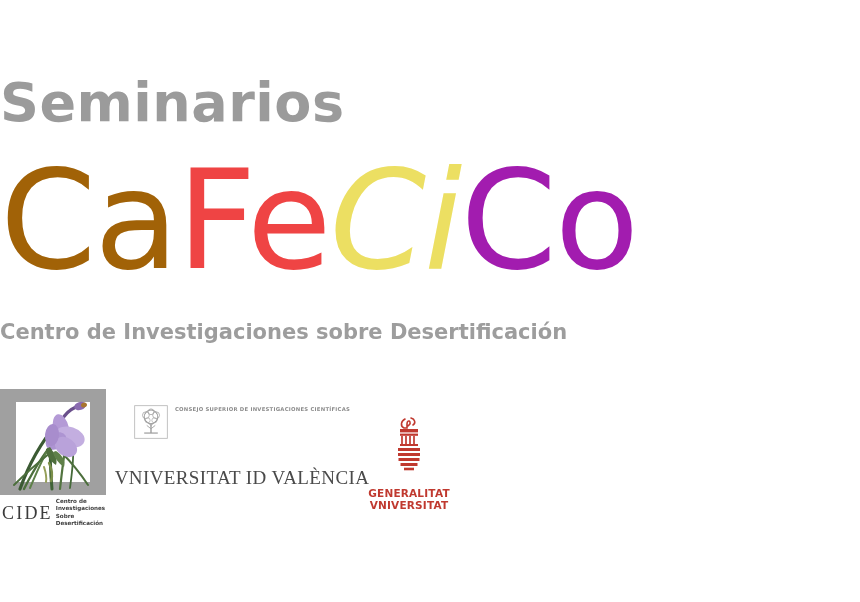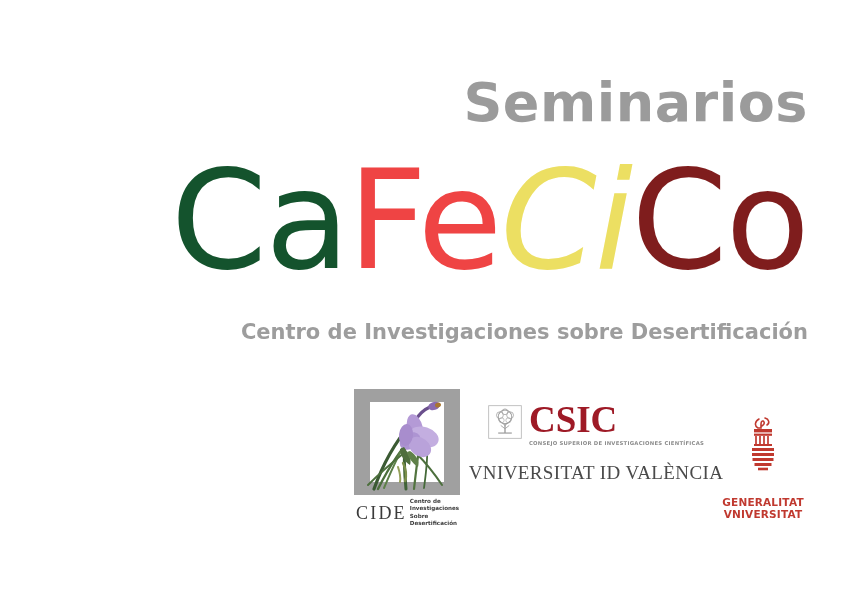--- a/index.html
+++ b/index.html
@@ -13,21 +13,21 @@
     font-family: "Liberation Sans", sans-serif;
     overflow: hidden;
     position: relative;
   }
   .poster {
     width: 808px;
     height: 602px;
     position: relative;
     display: flex;
     flex-direction: column;
-    align-items: flex-end;
+    align-items: flex-start;
     background: #ffffff;
   }
 
   
   .seminarios {
     margin-top: 76px;
     font-size: 54px;
     font-weight: bold;
     color: #9b9b9b;
     letter-spacing: 0.5px;
@@ -39,24 +39,24 @@
   .cafecico {
     margin-top: 22px;
     font-size: 138px;
     font-weight: 400;
     line-height: 1;
     letter-spacing: -2px;
     font-family: "DejaVu Sans", sans-serif;
     white-space: nowrap;
   }
   .cafecico span { display: inline; }
-  .seg-ca { color: #14532d; }
+  .seg-ca { color: #a16207; }
   .seg-fe { color: #ef4444; }
   .seg-ci { color: #ecdf62; font-style: italic; }
-  .seg-co { color: #7f1d1d; }
+  .seg-co { color: #a21caf; }
 
   
   .subtitle {
     margin-top: 27px;
     text-align: center;
     color: #9d9d9d;
     font-size: 21px;
     font-weight: bold;
     line-height: 1.5;
     font-family: "DejaVu Sans", sans-serif;
@@ -160,39 +160,39 @@
   .csic-tag {
     font-family: "DejaVu Sans", sans-serif;
     font-size: 5.3px;
     font-weight: bold;
     color: #8d8d8d;
     letter-spacing: 0.25px;
     margin-top: 3px;
     white-space: nowrap;
   }
   .uv-word {
-    margin-top: 16px;
+    margin-top: 28px;
     font-family: "Liberation Serif", serif;
     font-size: 19px;
     color: #4a4a4a;
     letter-spacing: 0.4px;
     white-space: nowrap;
   }
 
   
   .gva-logo {
     width: 90px;
     display: flex;
     flex-direction: column;
     align-items: center;
     padding-top: 26px;
   }
   .gva-crest { width: 44px; height: 60px; }
   .gva-text {
-    margin-top: 21px;
+    margin-top: 12px;
     font-family: "DejaVu Sans", sans-serif;
     font-size: 10.5px;
     font-weight: bold;
     color: #c0392f;
     text-align: center;
     line-height: 1.15;
     letter-spacing: 0.2px;
   }
   .gva-text .l2 { display: block; }
 </style>
@@ -261,21 +261,20 @@
           <path d="M20 24 L13 18 M20 24 L27 18 M20 28 L15 24 M20 28 L25 24" stroke="#a5a5a5" stroke-width="1.1"></path>
           <circle cx="20" cy="14" r="8" fill="none" stroke="#9b9b9b" stroke-width="1.2"></circle>
           <circle cx="14" cy="12" r="4" fill="none" stroke="#a8a8a8" stroke-width="1"></circle>
           <circle cx="26" cy="12" r="4" fill="none" stroke="#a8a8a8" stroke-width="1"></circle>
           <circle cx="20" cy="8" r="3.4" fill="none" stroke="#a8a8a8" stroke-width="1"></circle>
           <circle cx="16" cy="18" r="3" fill="none" stroke="#b0b0b0" stroke-width="0.9"></circle>
           <circle cx="24" cy="18" r="3" fill="none" stroke="#b0b0b0" stroke-width="0.9"></circle>
           <path d="M12 33 L28 33" stroke="#9b9b9b" stroke-width="1.4"></path>
         </svg>
         <div class="csic-text-block">
-          <div class="csic-word">CSIC</div>
           <div class="csic-tag">CONSEJO SUPERIOR DE INVESTIGACIONES CIENTÍFICAS</div>
         </div>
       </div>
       <div class="uv-word">
         <span>VNIVERSITAT ID VALÈNCIA</span>
       </div>
     </div>
 
     <div class="gva-logo">
       <svg class="gva-crest" viewBox="0 0 44 60">

